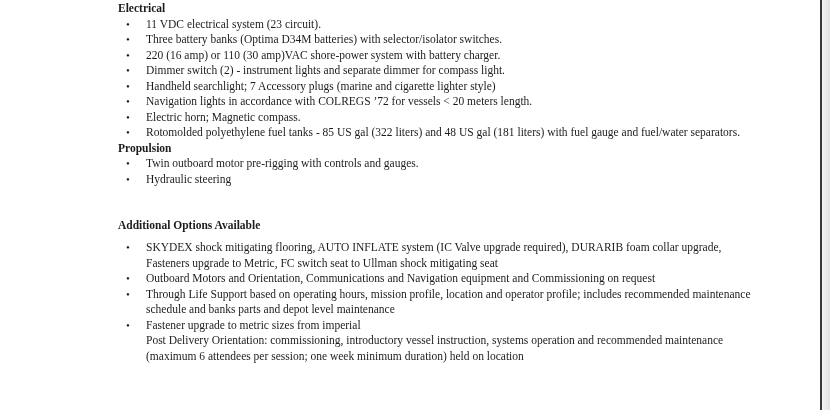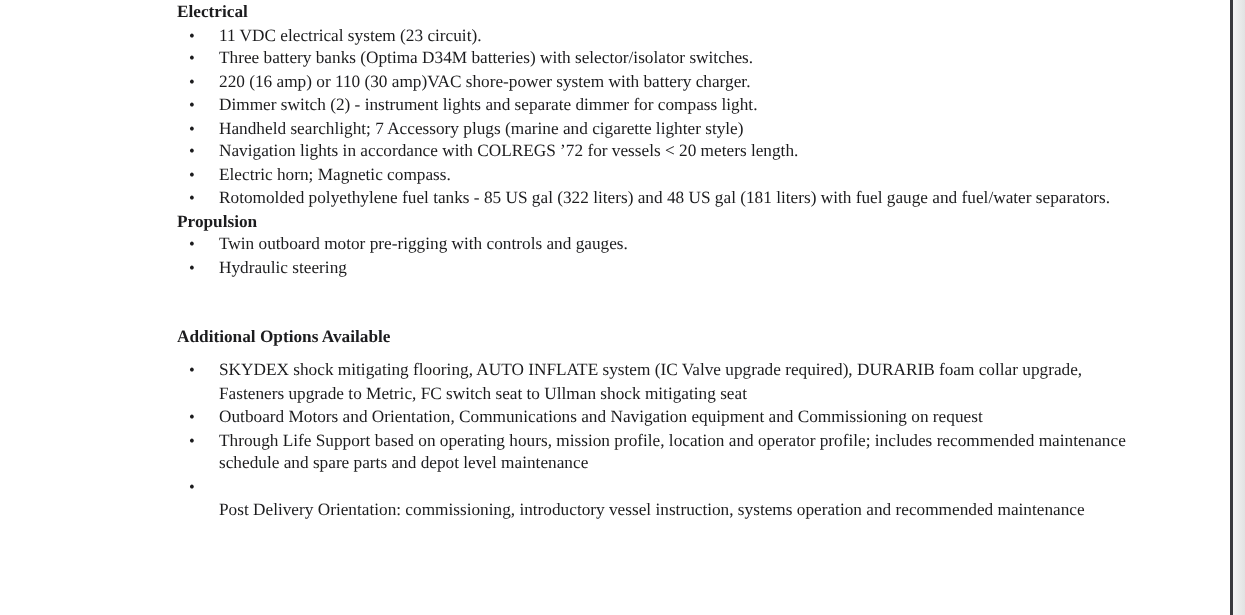--- a/index.html
+++ b/index.html
@@ -128,30 +128,32 @@
       <div class="line">
         <span class="bullet">•</span>
         <span class="item-text">Outboard Motors and Orientation, Communications and Navigation equipment and Commissioning on request</span>
       </div>
       <div class="line">
         <span class="bullet">•</span>
         <span class="item-text">Through Life Support based on operating hours, mission profile, location and operator profile; includes recommended maintenance</span>
       </div>
       <div class="line">
         <span class="bullet"></span>
-        <span class="item-text">schedule and spare parts and depot level maintenance</span>
+        <span class="item-text">schedule and banks parts and depot level maintenance</span>
       </div>
       <div class="line">
         <span class="bullet">•</span>
+        <span class="item-text">Fastener upgrade to metric sizes from imperial</span>
       </div>
       <div class="line">
         <span class="bullet"></span>
         <span class="item-text">Post Delivery Orientation: commissioning, introductory vessel instruction, systems operation and recommended maintenance</span>
       </div>
       <div class="line">
         <span class="bullet"></span>
+        <span class="item-text">(maximum 6 attendees per session; one week minimum duration) held on location</span>
       </div>
 
     </div>
   </div>
   <div class="page-edge"></div>
   <div class="outside"></div>
 </div>
 
 </body></html>

